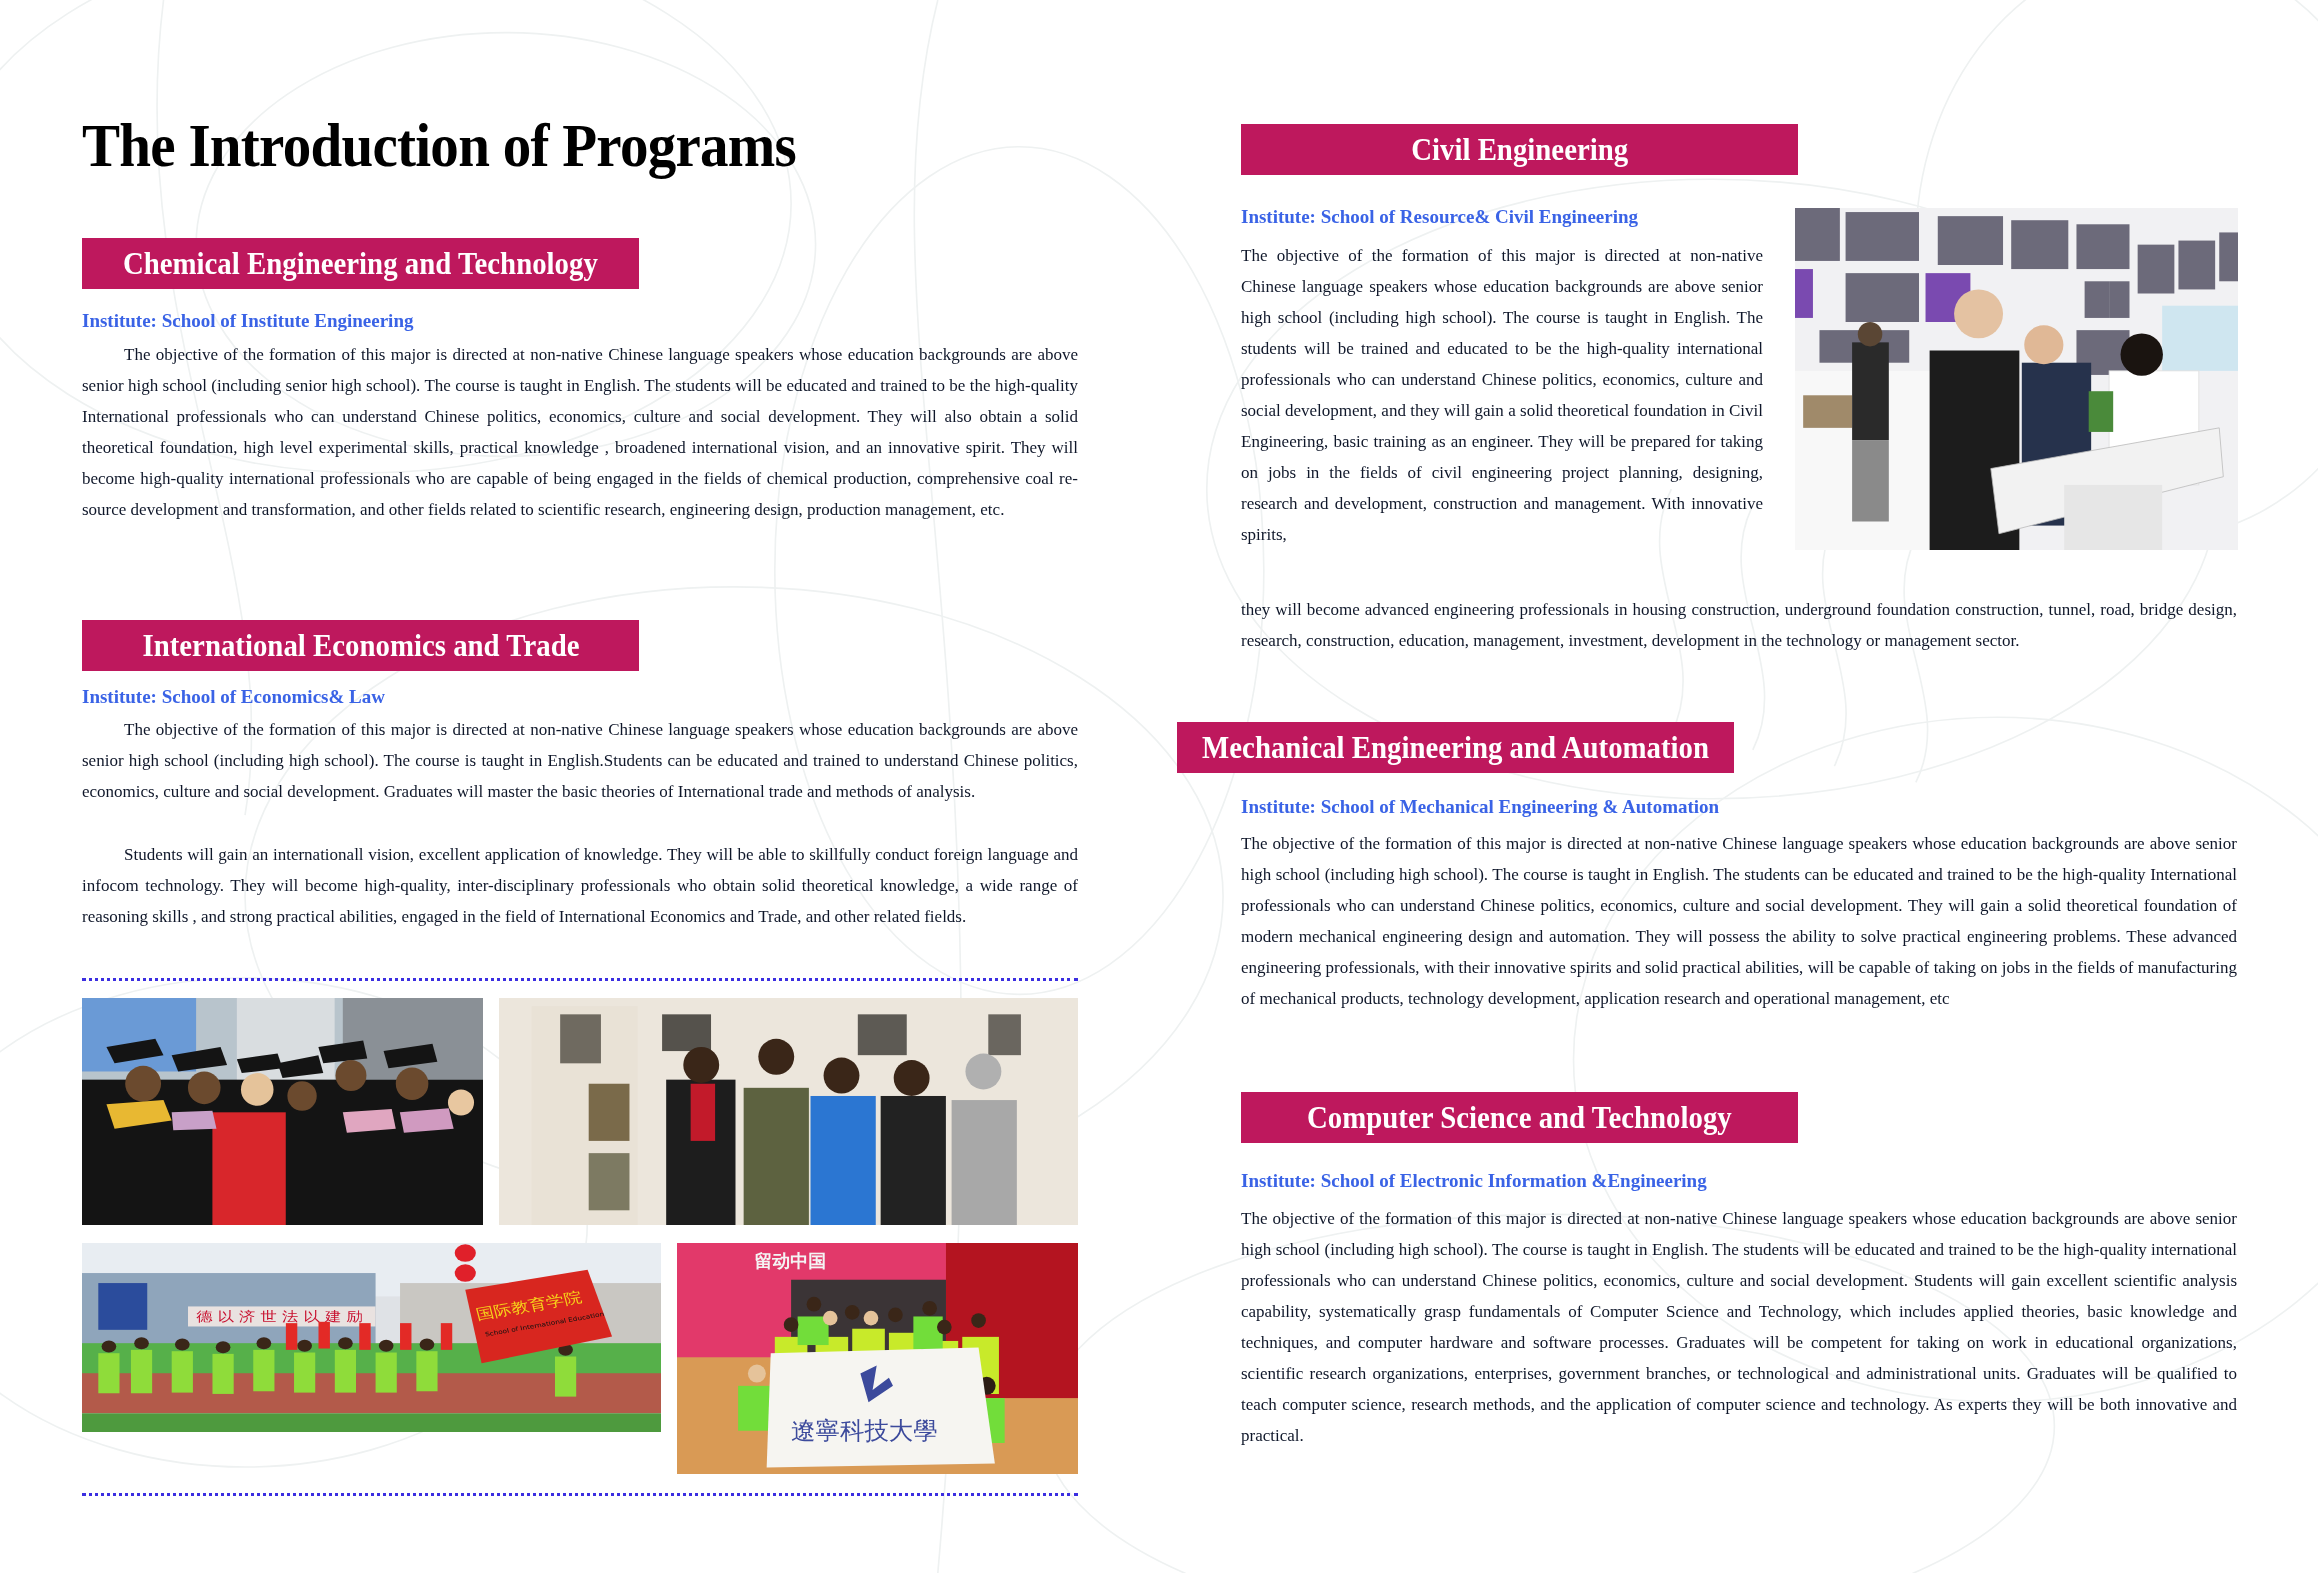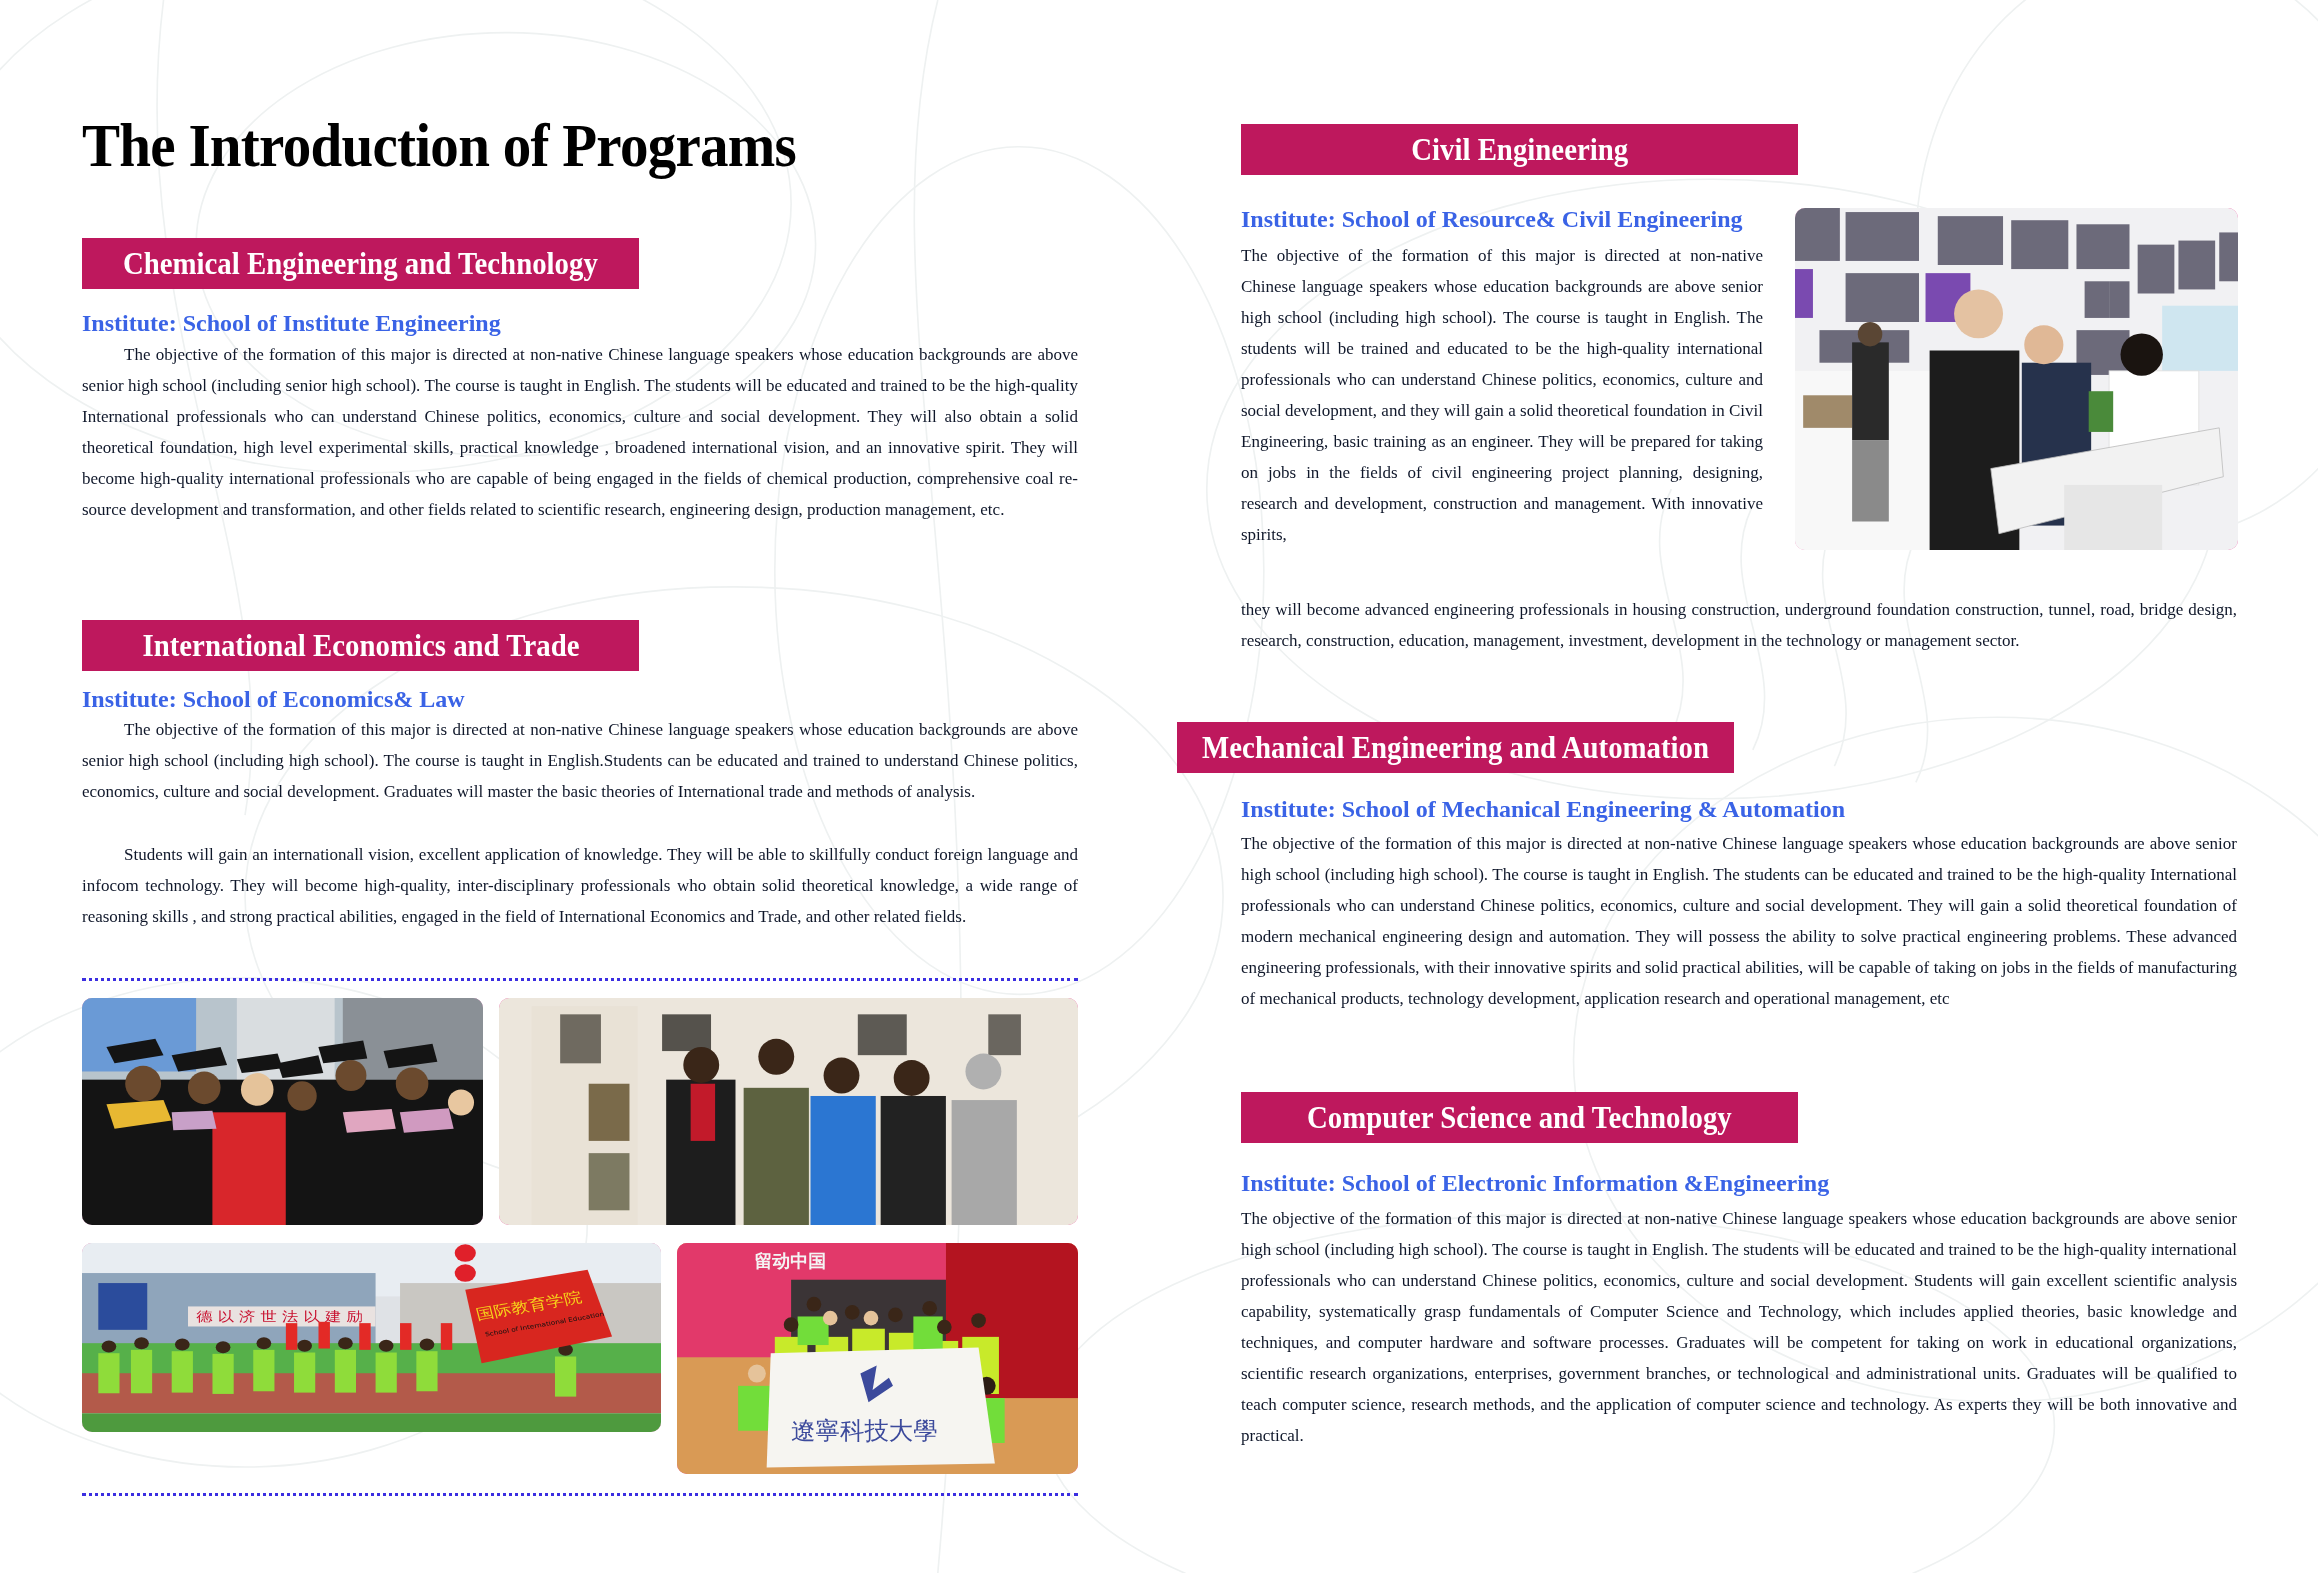--- a/index.html
+++ b/index.html
@@ -17,32 +17,32 @@
     letter-spacing:-0.8px; line-height:1; transform:scaleX(0.92); transform-origin:left top;
     white-space:nowrap;
   }
   .sec-bar {
     background:#be185d; color:#fff; font-weight:bold; font-size:31px;
     height:51px; width:557px; display:flex; align-items:center; justify-content:center;
     white-space:nowrap; box-sizing:border-box;
   }
   .sec-bar span { display:inline-block; transform:scaleX(0.93); }
   .institute {
-    color:#3a63e6; font-weight:bold; font-size:24px; white-space:nowrap;
+    color:#3a63e6; font-weight:bold; font-size:19px; white-space:nowrap;
   }
   .body-text {
     font-size:17px; line-height:31px; text-align:justify; color:#0f172a;
     hyphens:manual;
   }
   .indent { text-indent:42px; }
   .dotline {
     height:0; border-top:3.3px dotted #3b2ee0; width:996px;
   }
   .photo {
-    overflow:hidden; background:#ec4899;border-radius:10px;
+    overflow:hidden; background:#ec4899;
   }
   .photo svg { width:100%; height:100%; display:block; }
 </style>
 </head>
 <body>
 
 <svg class="bg-pattern" width="2319" height="1573" viewBox="0 0 2844 1930">
   <g fill="none" stroke="#eef1f1" stroke-width="2">
     <ellipse cx="450" cy="250" rx="520" ry="330"></ellipse>
     <ellipse cx="620" cy="300" rx="380" ry="260"></ellipse>

